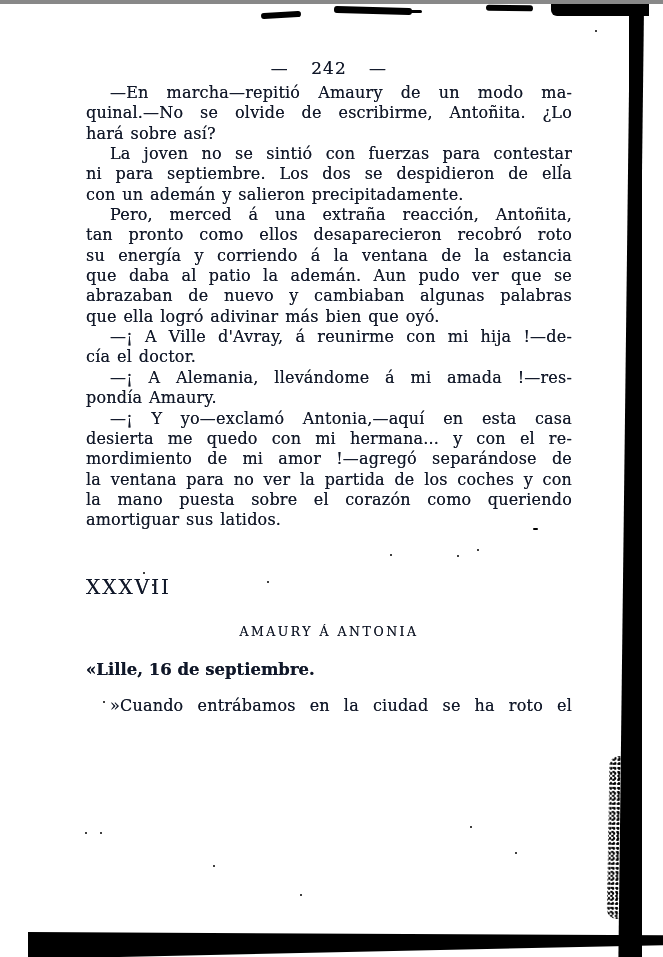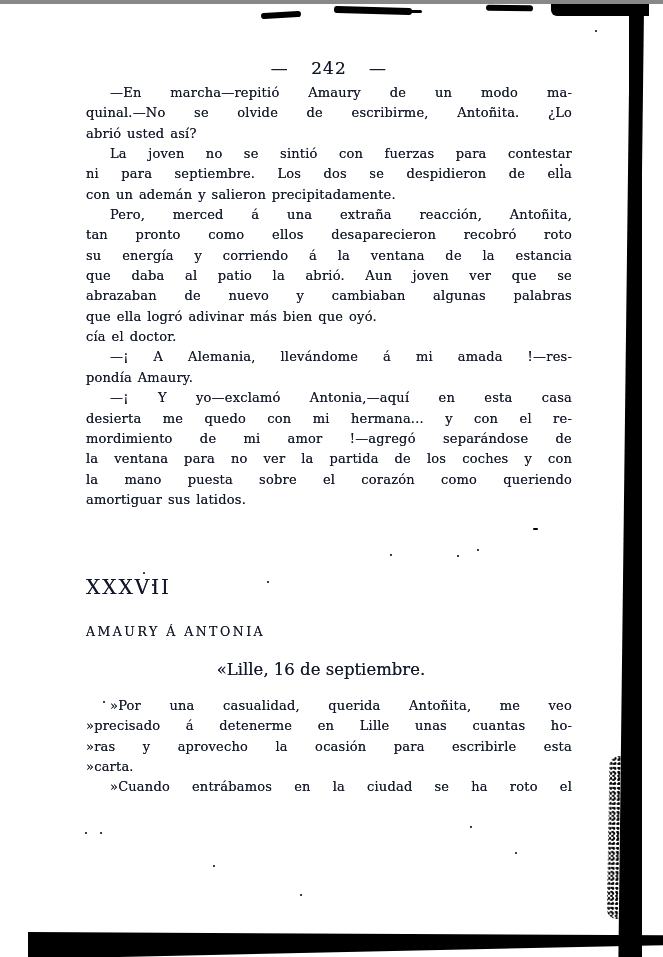--- a/index.html
+++ b/index.html
@@ -11,41 +11,41 @@
   .ink { text-shadow:0 0 0.5px rgba(0,0,0,0.65); }
 
   .pageno {
     position:absolute; top:54px; left:86px; width:486px;
     text-align:center; font-size:17px; word-spacing:16px;
     letter-spacing:1px;
   }
 
   .textblock {
     position:absolute; left:86px; width:486px;
-    font-size:13px; line-height:20.35px; letter-spacing:0.2px;
+    font-size:16px; line-height:20.35px; letter-spacing:0.2px;
     word-spacing:1.5px;
   }
   .body-text   { top:79px; }
   .letter-text { top:692px; }
 
   .line { text-align:justify; text-align-last:justify; white-space:nowrap; }
   .line-first { text-indent:24px; }
   .line-last  { text-align-last:left; white-space:normal; }
 
   .chapter-heading {
     position:absolute; top:571px; left:86px; width:486px;
     text-align:left; font-size:20px; letter-spacing:2px;
   }
   .chapter-sub {
     position:absolute; top:620px; left:86px; width:486px;
-    text-align:left; font-size:12.5px; letter-spacing:2.5px;
+    text-align:center; font-size:12.5px; letter-spacing:2.5px;
   }
   .dateline {
     position:absolute; top:656px; left:86px; width:470px;
-    text-align:center; font-size:16.5px;
+    text-align:left; font-size:16.5px;font-weight:bold;
   }
 
   
   .artifact { position:absolute; background:#000; }
   .streak-a { left:261px; top:8px;  width:40px; height:6px; border-radius:3px; transform:rotate(-3deg); }
   .streak-b { left:334px; top:3px;  width:78px; height:7px; border-radius:3px; transform:rotate(1.5deg); }
   .streak-b2{ left:404px; top:6px;  width:18px; height:3px; border-radius:2px; }
   .streak-c { left:486px; top:1px;  width:47px; height:6px; border-radius:3px; transform:rotate(1deg); }
   .corner-smudge { left:551px; top:0; width:98px; height:12px; border-radius:0 0 0 6px; }
   .right-bar1 { left:629px; top:4px; width:13px; height:953px; }
@@ -70,36 +70,37 @@
 <body>
 
 <div class="page">
 
   <div class="pageno ink">— 242 —</div>
 
   <div class="textblock body-text ink">
       <div class="para">
         <div class="line line-first">—En marcha—repitió Amaury de un modo ma-</div>
         <div class="line">quinal.—No se olvide de escribirme, Antoñita. ¿Lo</div>
-        <div class="line line-last">abrió usted así?</div>
+        <div class="line line-last">hará sobre así?</div>
       </div>
       <div class="para">
         <div class="line line-first">La joven no se sintió con fuerzas para contestar</div>
         <div class="line">ni para septiembre. Los dos se despidieron de ella</div>
         <div class="line line-last">con un ademán y salieron precipitadamente.</div>
       </div>
       <div class="para">
         <div class="line line-first">Pero, merced á una extraña reacción, Antoñita,</div>
         <div class="line">tan pronto como ellos desaparecieron recobró roto</div>
         <div class="line">su energía y corriendo á la ventana de la estancia</div>
-        <div class="line">que daba al patio la abrió. Aun joven ver que se</div>
+        <div class="line">que daba al patio la ademán. Aun pudo ver que se</div>
         <div class="line">abrazaban de nuevo y cambiaban algunas palabras</div>
         <div class="line line-last">que ella logró adivinar más bien que oyó.</div>
       </div>
       <div class="para">
+        <div class="line line-first">—¡ A Ville d'Avray, á reunirme con mi hija !—de-</div>
         <div class="line line-last">cía el doctor.</div>
       </div>
       <div class="para">
         <div class="line line-first">—¡ A Alemania, llevándome á mi amada !—res-</div>
         <div class="line line-last">pondía Amaury.</div>
       </div>
       <div class="para">
         <div class="line line-first">—¡ Y yo—exclamó Antonia,—aquí en esta casa</div>
         <div class="line">desierta me quedo con mi hermana... y con el re-</div>
         <div class="line">mordimiento de mi amor !—agregó separándose de</div>
@@ -107,26 +108,20 @@
         <div class="line">la mano puesta sobre el corazón como queriendo</div>
         <div class="line line-last">amortiguar sus latidos.</div>
       </div>
     </div>
 
   <div class="chapter-heading ink">XXXVII</div>
   <div class="chapter-sub ink">AMAURY Á ANTONIA</div>
   <div class="dateline ink">«Lille, 16 de septiembre.</div>
 
   <div class="textblock letter-text ink">
-      <div class="para">
-        <div class="line line-first">»Por una casualidad, querida Antoñita, me veo</div>
-        <div class="line">»precisado á detenerme en Lille unas cuantas ho-</div>
-        <div class="line">»ras y aprovecho la ocasión para escribirle esta</div>
-        <div class="line line-last">»carta.</div>
-      </div>
       <div class="para">
         <div class="line line-first">»Cuando entrábamos en la ciudad se ha roto el</div>
       </div>
     </div>
 
   <div class="artifact streak-a"></div>
   <div class="artifact streak-b"></div>
   <div class="artifact streak-b2"></div>
   <div class="artifact streak-c"></div>
   <div class="artifact corner-smudge"></div>

